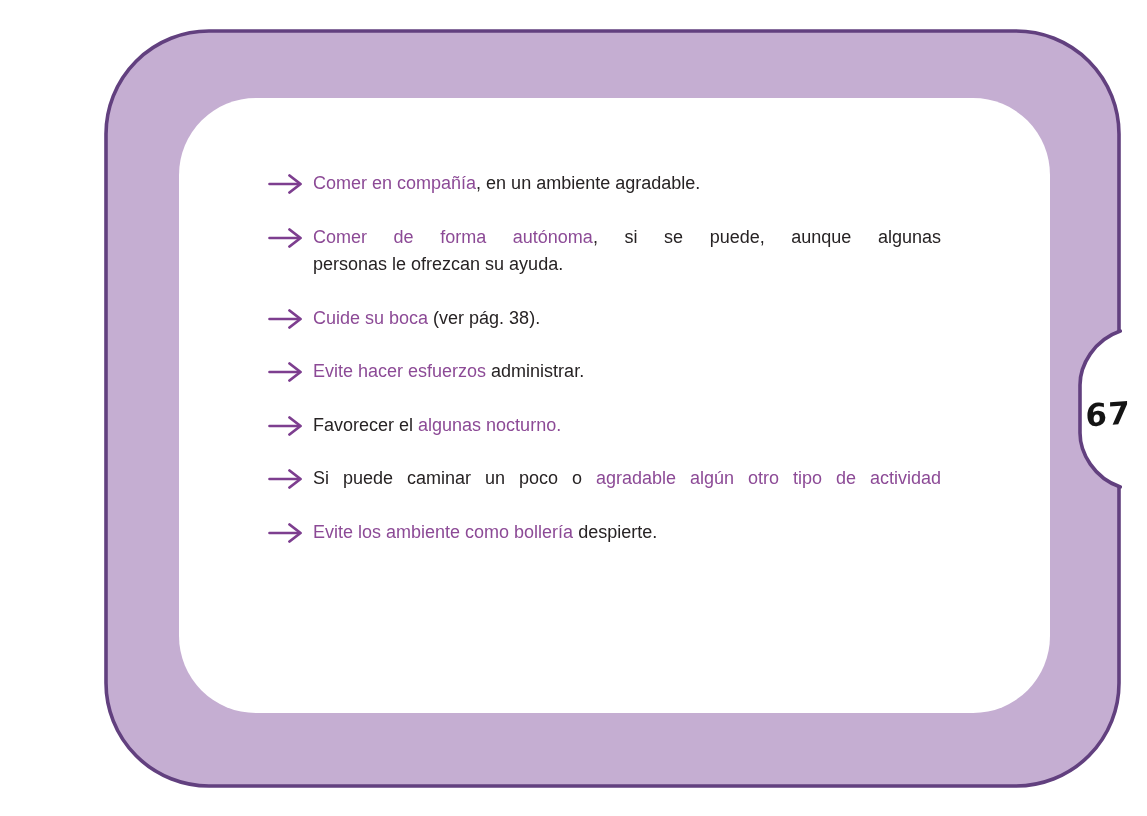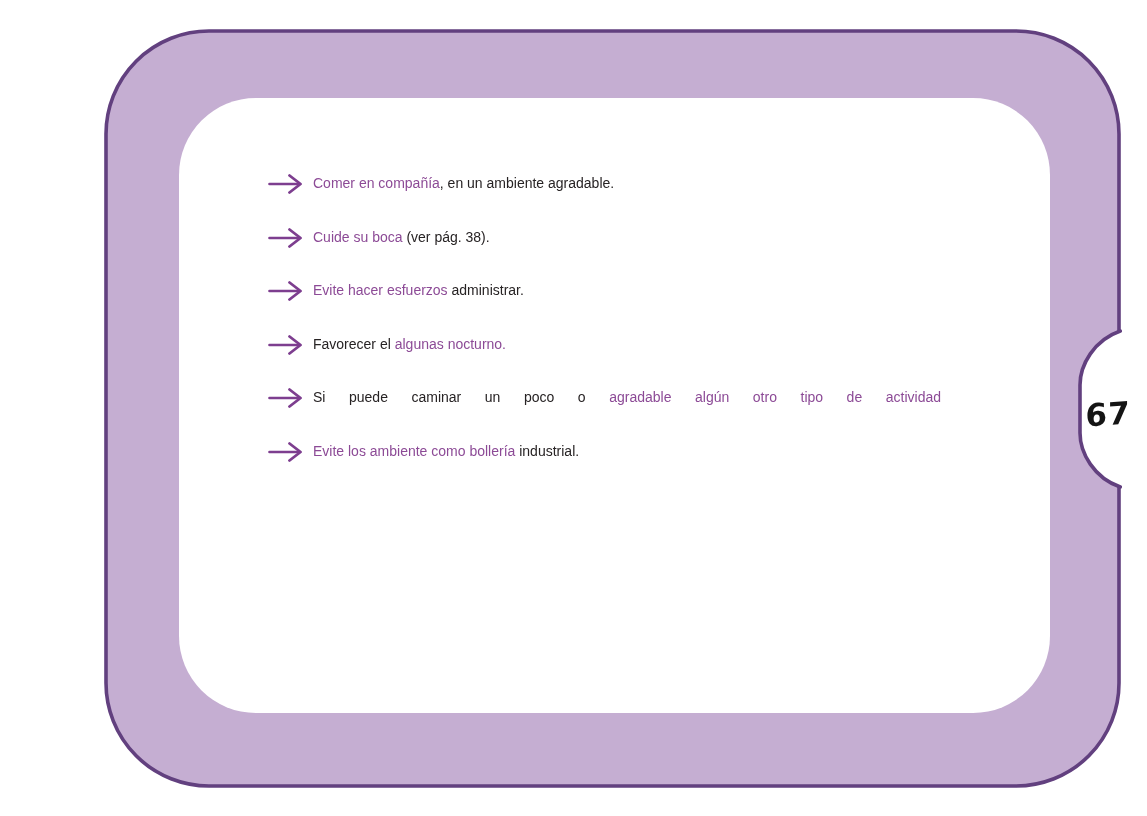--- a/index.html
+++ b/index.html
@@ -21,21 +21,21 @@
   svg.frame{ position:absolute; left:0; top:0; }
   .band{ fill:var(--band); stroke:var(--stroke); stroke-width:3.6; }
   .paper{ fill:#ffffff; }
   .tabfill{ fill:#ffffff; }
   .tabline{ fill:none; stroke:var(--stroke); stroke-width:3.6; stroke-linecap:round; }
 
   .list{ position:absolute; left:268px; top:170px; width:676px; }
   .item{
     display:flex; align-items:flex-start;
     margin:0 0 26px 0;
-    font-size:14px; line-height:27.5px; color:var(--ink);
+    font-size:18px; line-height:27.5px; color:var(--ink);
   }
   .arrow{ flex:0 0 45px; margin-top:4px; color:var(--arrow); }
   .arrow svg{ display:block; }
   .txt{ width:628px; }
   .line{ text-align:left; }
   .line.fill{ text-align:justify; text-align-last:justify; text-justify:inter-word; }
   .seg-purple{ color:var(--purple); }
   .seg-black{ color:var(--ink); }
 
   .pagenum{
@@ -61,20 +61,32 @@
   <div class="list">
       <div class="item">
         <span class="arrow">
           <svg width="36" height="20" viewBox="0 0 36 20" fill="none">
             <path d="M1.5 10 H31" stroke="currentColor" stroke-width="2.6" stroke-linecap="round"></path>
             <path d="M21.5 1.5 L32.5 10 L21.5 18.5" stroke="currentColor" stroke-width="2.8" stroke-linecap="round" stroke-linejoin="round" fill="none"></path>
           </svg>
         </span>
         <div class="txt">
           <div class="line"><span class="seg-purple">Comer en compañía</span><span class="seg-black">, en un ambiente agradable.</span></div>
+        </div>
+      </div>
+      <div class="item">
+        <span class="arrow">
+          <svg width="36" height="20" viewBox="0 0 36 20" fill="none">
+            <path d="M1.5 10 H31" stroke="currentColor" stroke-width="2.6" stroke-linecap="round"></path>
+            <path d="M21.5 1.5 L32.5 10 L21.5 18.5" stroke="currentColor" stroke-width="2.8" stroke-linecap="round" stroke-linejoin="round" fill="none"></path>
+          </svg>
+        </span>
+        <div class="txt">
+          <div class="line fill"><span class="seg-purple">Comer de forma autónoma</span><span class="seg-black">, si se puede, aunque algunas</span></div>
+          <div class="line"><span class="seg-black">personas le ofrezcan su ayuda.</span></div>
         </div>
       </div>
       <div class="item">
         <span class="arrow">
           <svg width="36" height="20" viewBox="0 0 36 20" fill="none">
             <path d="M1.5 10 H31" stroke="currentColor" stroke-width="2.6" stroke-linecap="round"></path>
             <path d="M21.5 1.5 L32.5 10 L21.5 18.5" stroke="currentColor" stroke-width="2.8" stroke-linecap="round" stroke-linejoin="round" fill="none"></path>
           </svg>
         </span>
         <div class="txt">
@@ -115,21 +127,21 @@
         </div>
       </div>
       <div class="item">
         <span class="arrow">
           <svg width="36" height="20" viewBox="0 0 36 20" fill="none">
             <path d="M1.5 10 H31" stroke="currentColor" stroke-width="2.6" stroke-linecap="round"></path>
             <path d="M21.5 1.5 L32.5 10 L21.5 18.5" stroke="currentColor" stroke-width="2.8" stroke-linecap="round" stroke-linejoin="round" fill="none"></path>
           </svg>
         </span>
         <div class="txt">
-          <div class="line"><span class="seg-purple">Evite los ambiente como bollería</span><span class="seg-black"> industrial.</span></div>
+          <div class="line"><span class="seg-purple">Evite los ambiente como bollería</span><span class="seg-black"> despierte.</span></div>
         </div>
       </div>
     </div>
 
   <div class="pagenum">
     <span>67</span>
   </div>
 
 </div>
 

